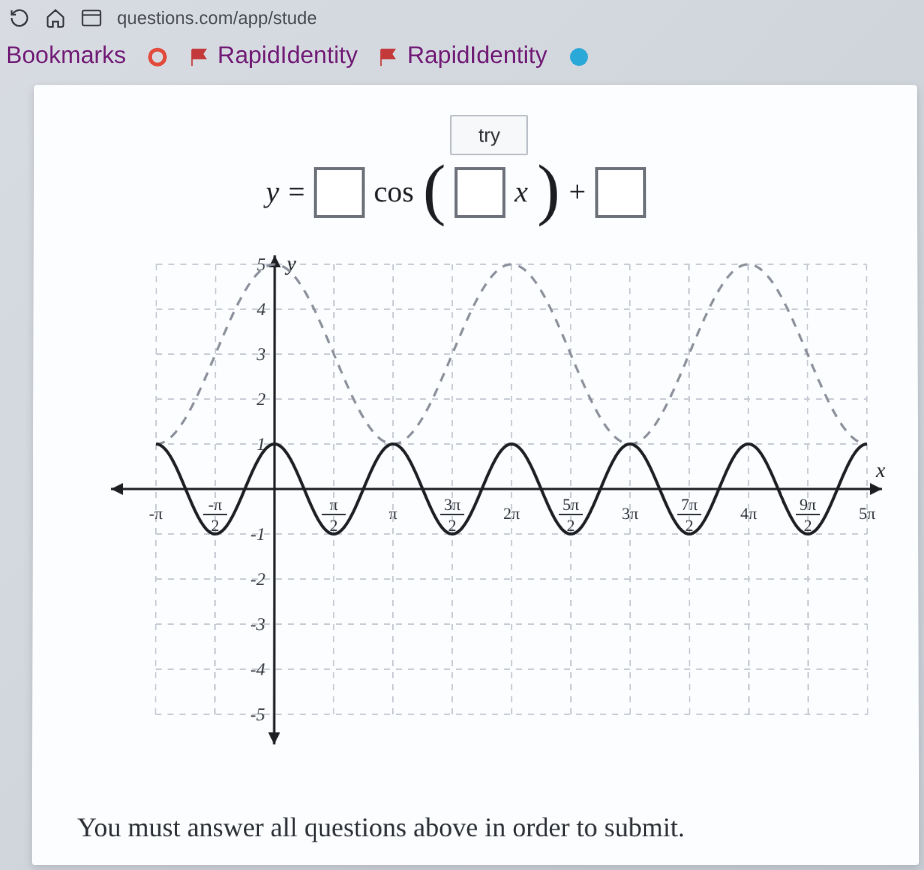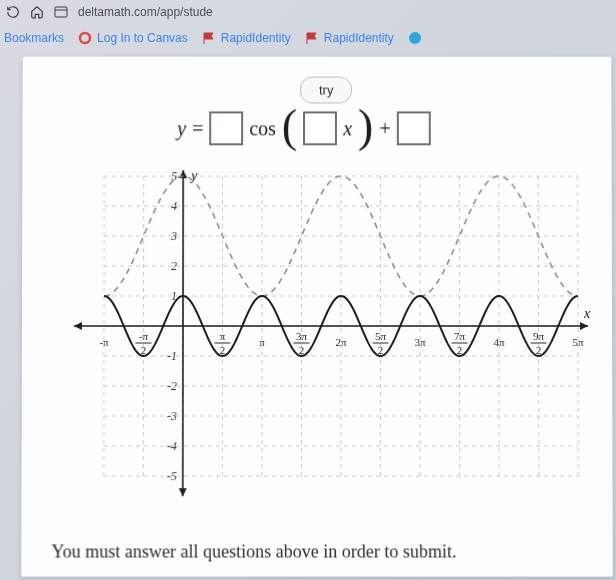--- a/index.html
+++ b/index.html
@@ -15,38 +15,38 @@
     display: flex; align-items: center; gap: 10px;
     padding: 0 6px;
     color: #3a3d42; font-size: 12px;
   }
   .icon-sm { width: 14px; height: 14px; display: inline-block; }
   .url-frag { color:#4b4e55; font-size:12px; }
   .bookmarks {
     height: 28px;
     display: flex; align-items: center; gap: 14px;
     padding: 0 4px;
-    color: #3b82f6; font-size: 12px; font-weight: 500;
+    color: #701a75; font-size: 16px; font-weight: 500;
   }
   .bm-item { display: flex; align-items: center; gap: 5px; cursor: pointer; }
   .favicon { width: 14px; height: 14px; border-radius: 2px; display:inline-block; }
   .page {
     position: absolute; left: 22px; top: 56px;
     width: 590px; height: 520px;
     background: #fbfdff;
     border-radius: 2px;
     box-shadow: 0 2px 6px rgba(0,0,0,.15);
     padding: 14px 0 0 0;
     transform: perspective(1800px) rotateX(1deg);
   }
   .try-btn {
     position: absolute; left: 278px; top: 20px;
     padding: 5px 18px;
     background: #f7f8fa;
-    border: 1px solid #b9bdc4; border-radius: 12px;
+    border: 1px solid #b9bdc4; border-radius: 1px;
     font-size: 13px; color: #2b2d31; cursor: pointer;
   }
   .equation {
     position: absolute; left: 155px; top: 55px;
     display: flex; align-items: center; gap: 6px;
     font-family: "Times New Roman", serif;
     font-size: 20px; color: #1b1d21;
   }
   .eq-y { font-style: italic; font-family: Georgia, serif; }
   .blank {
@@ -77,30 +77,29 @@
     <svg viewBox="0 0 24 24" width="14" height="14" fill="none" stroke="#3a3d42" stroke-width="2">
         <path d="M3 11l9-8 9 8v9a2 2 0 0 1-2 2h-4v-6h-6v6H5a2 2 0 0 1-2-2z"></path>
       </svg>
   </span>
   <span class="icon-sm">
     <svg width="14" height="14">
         <rect x="1" y="2" width="12" height="10" rx="1" fill="none" stroke="#3a3d42"></rect>
         <line x1="1" y1="5" x2="13" y2="5" stroke="#3a3d42"></line>
       </svg>
   </span>
-  <span class="url-frag">deltamath.com/app/stude</span>
+  <span class="url-frag">questions.com/app/stude</span>
 </div>
 
 <div class="bookmarks">
   <span>Bookmarks</span>
   <span class="bm-item">
       <span class="favicon"><svg width="14" height="14">
           <circle cx="7" cy="7" r="5" fill="none" stroke="#e24a3b" stroke-width="2.5"></circle>
         </svg></span>
-      <span>Log In to Canvas</span>
     </span>
     <span class="bm-item">
       <span class="favicon"><svg width="14" height="14">
           <path d="M2 2v11M2 2h9l-2 3 2 3H2" fill="#c43a3a" stroke="#c43a3a"></path>
         </svg></span>
       <span>RapidIdentity</span>
     </span>
     <span class="bm-item">
       <span class="favicon"><svg width="14" height="14">
           <path d="M2 2v11M2 2h9l-2 3 2 3H2" fill="#c43a3a" stroke="#c43a3a"></path>

